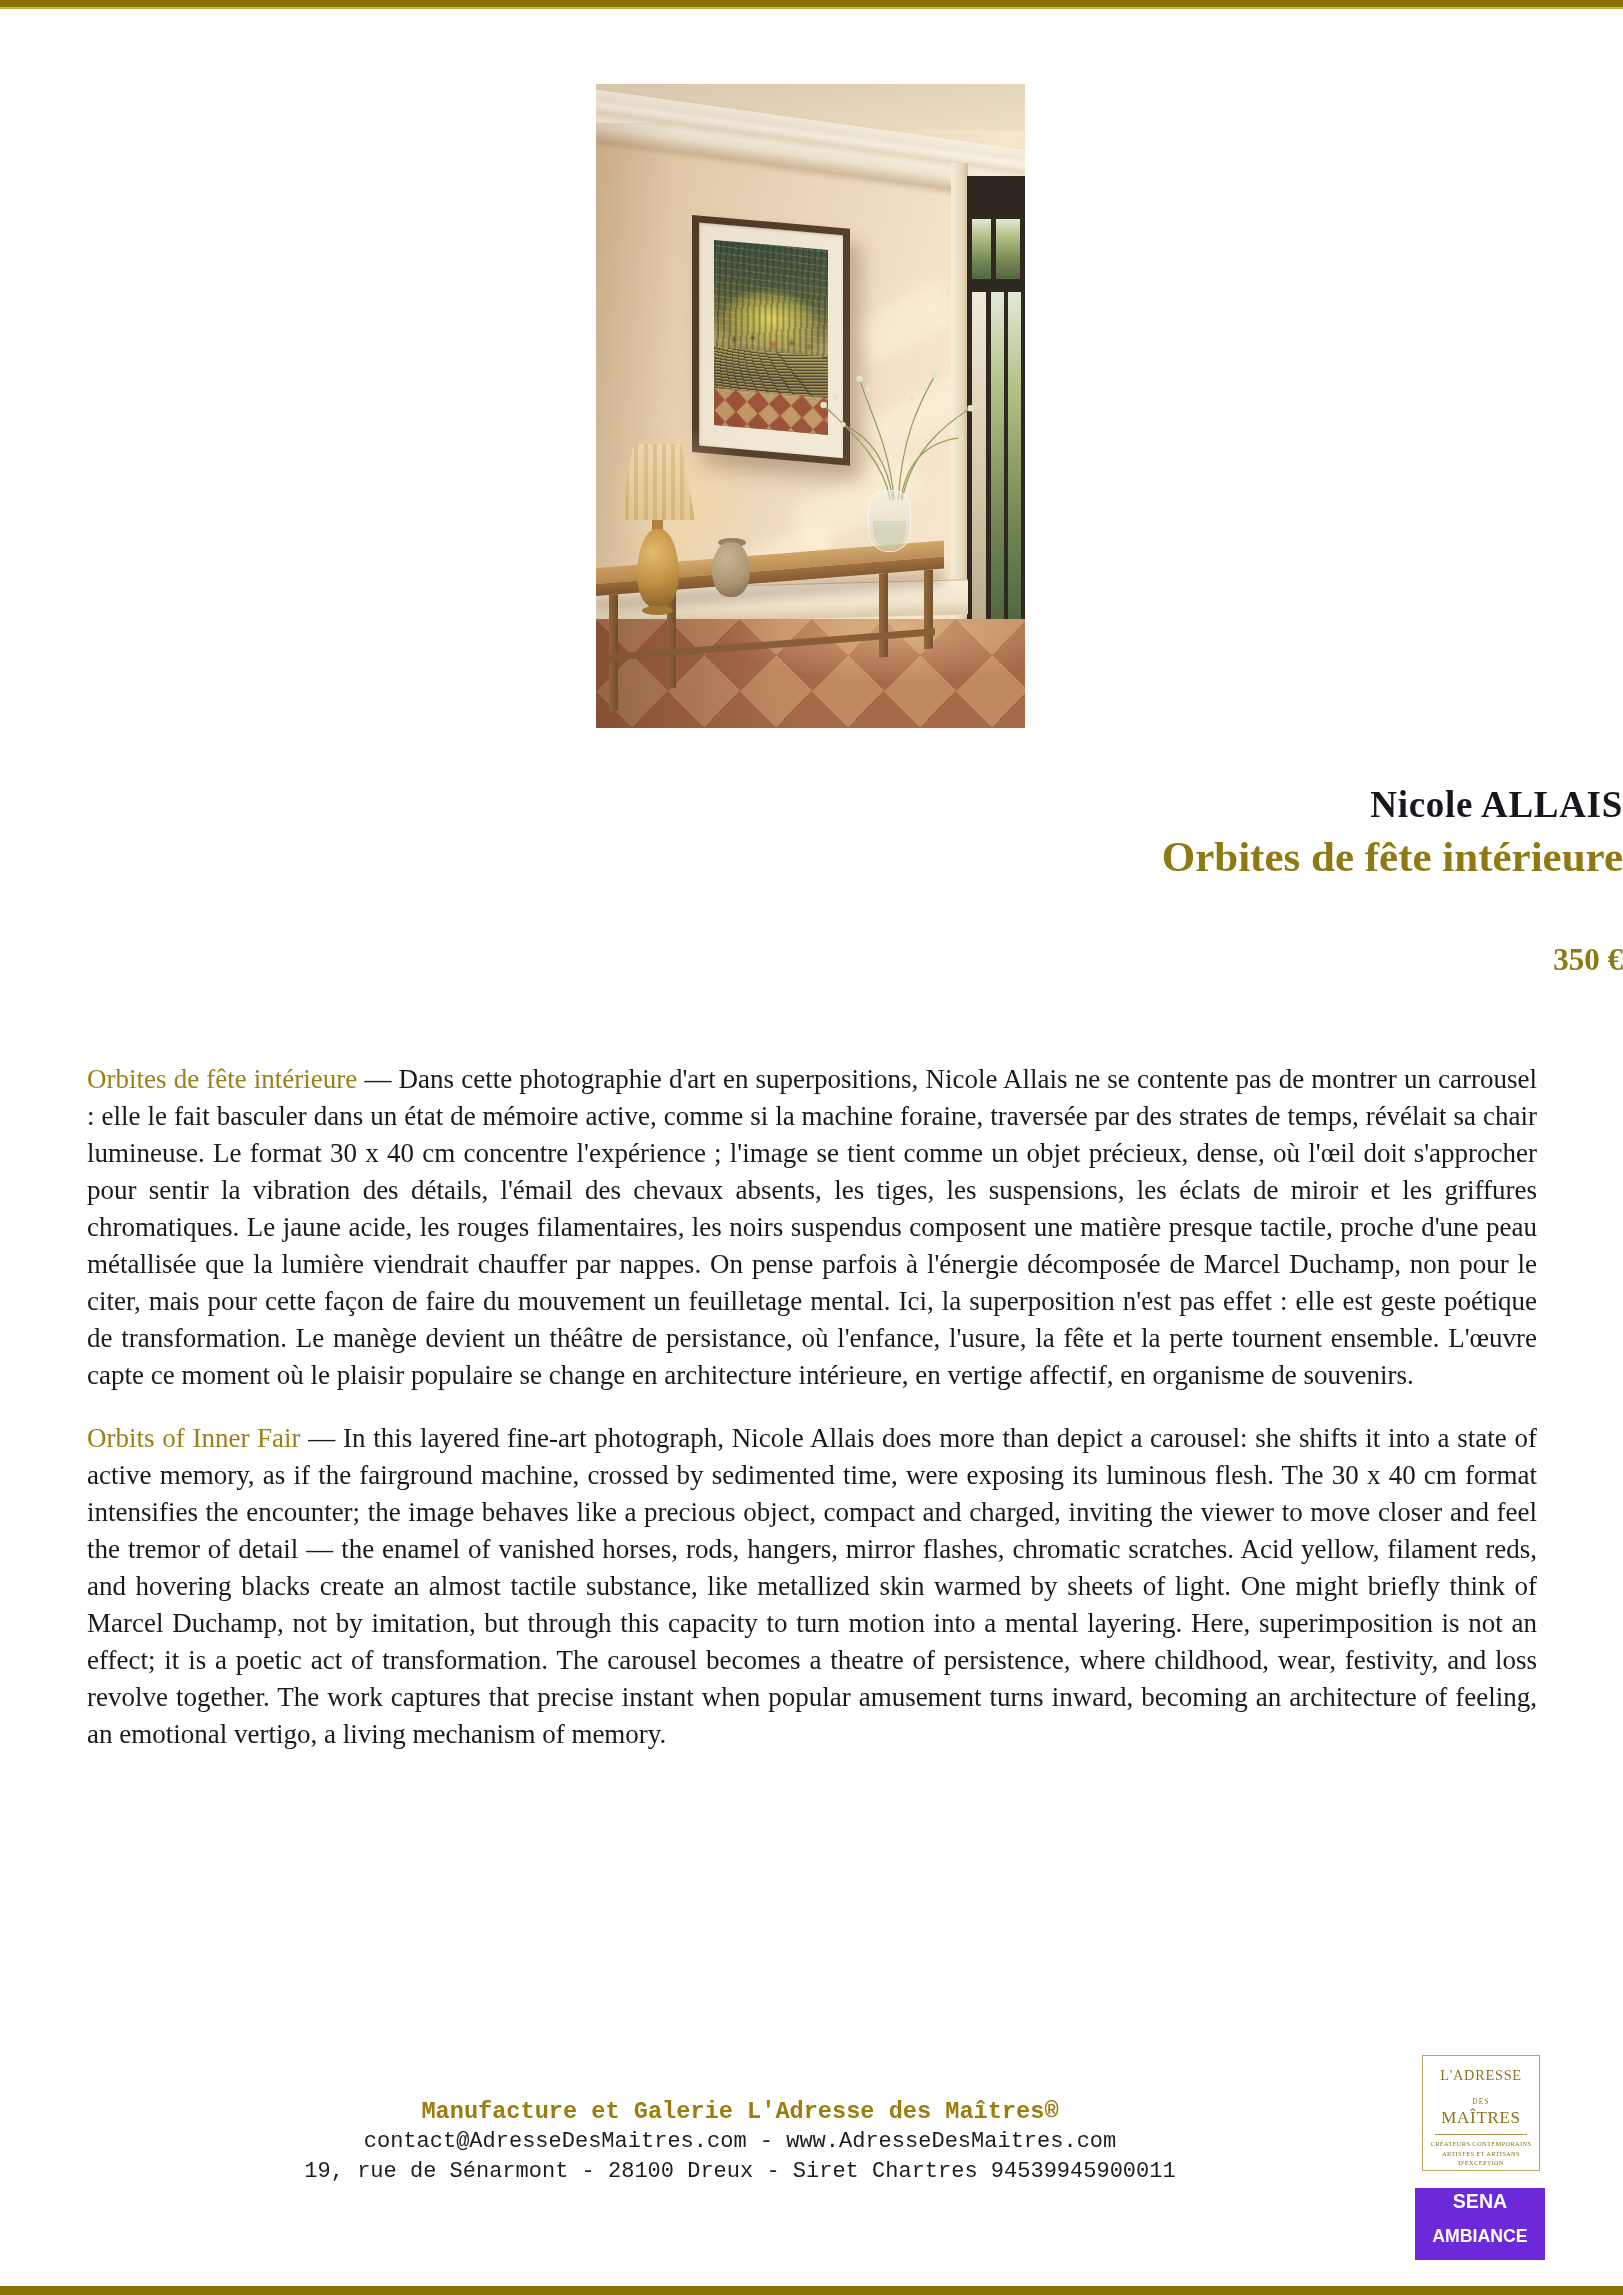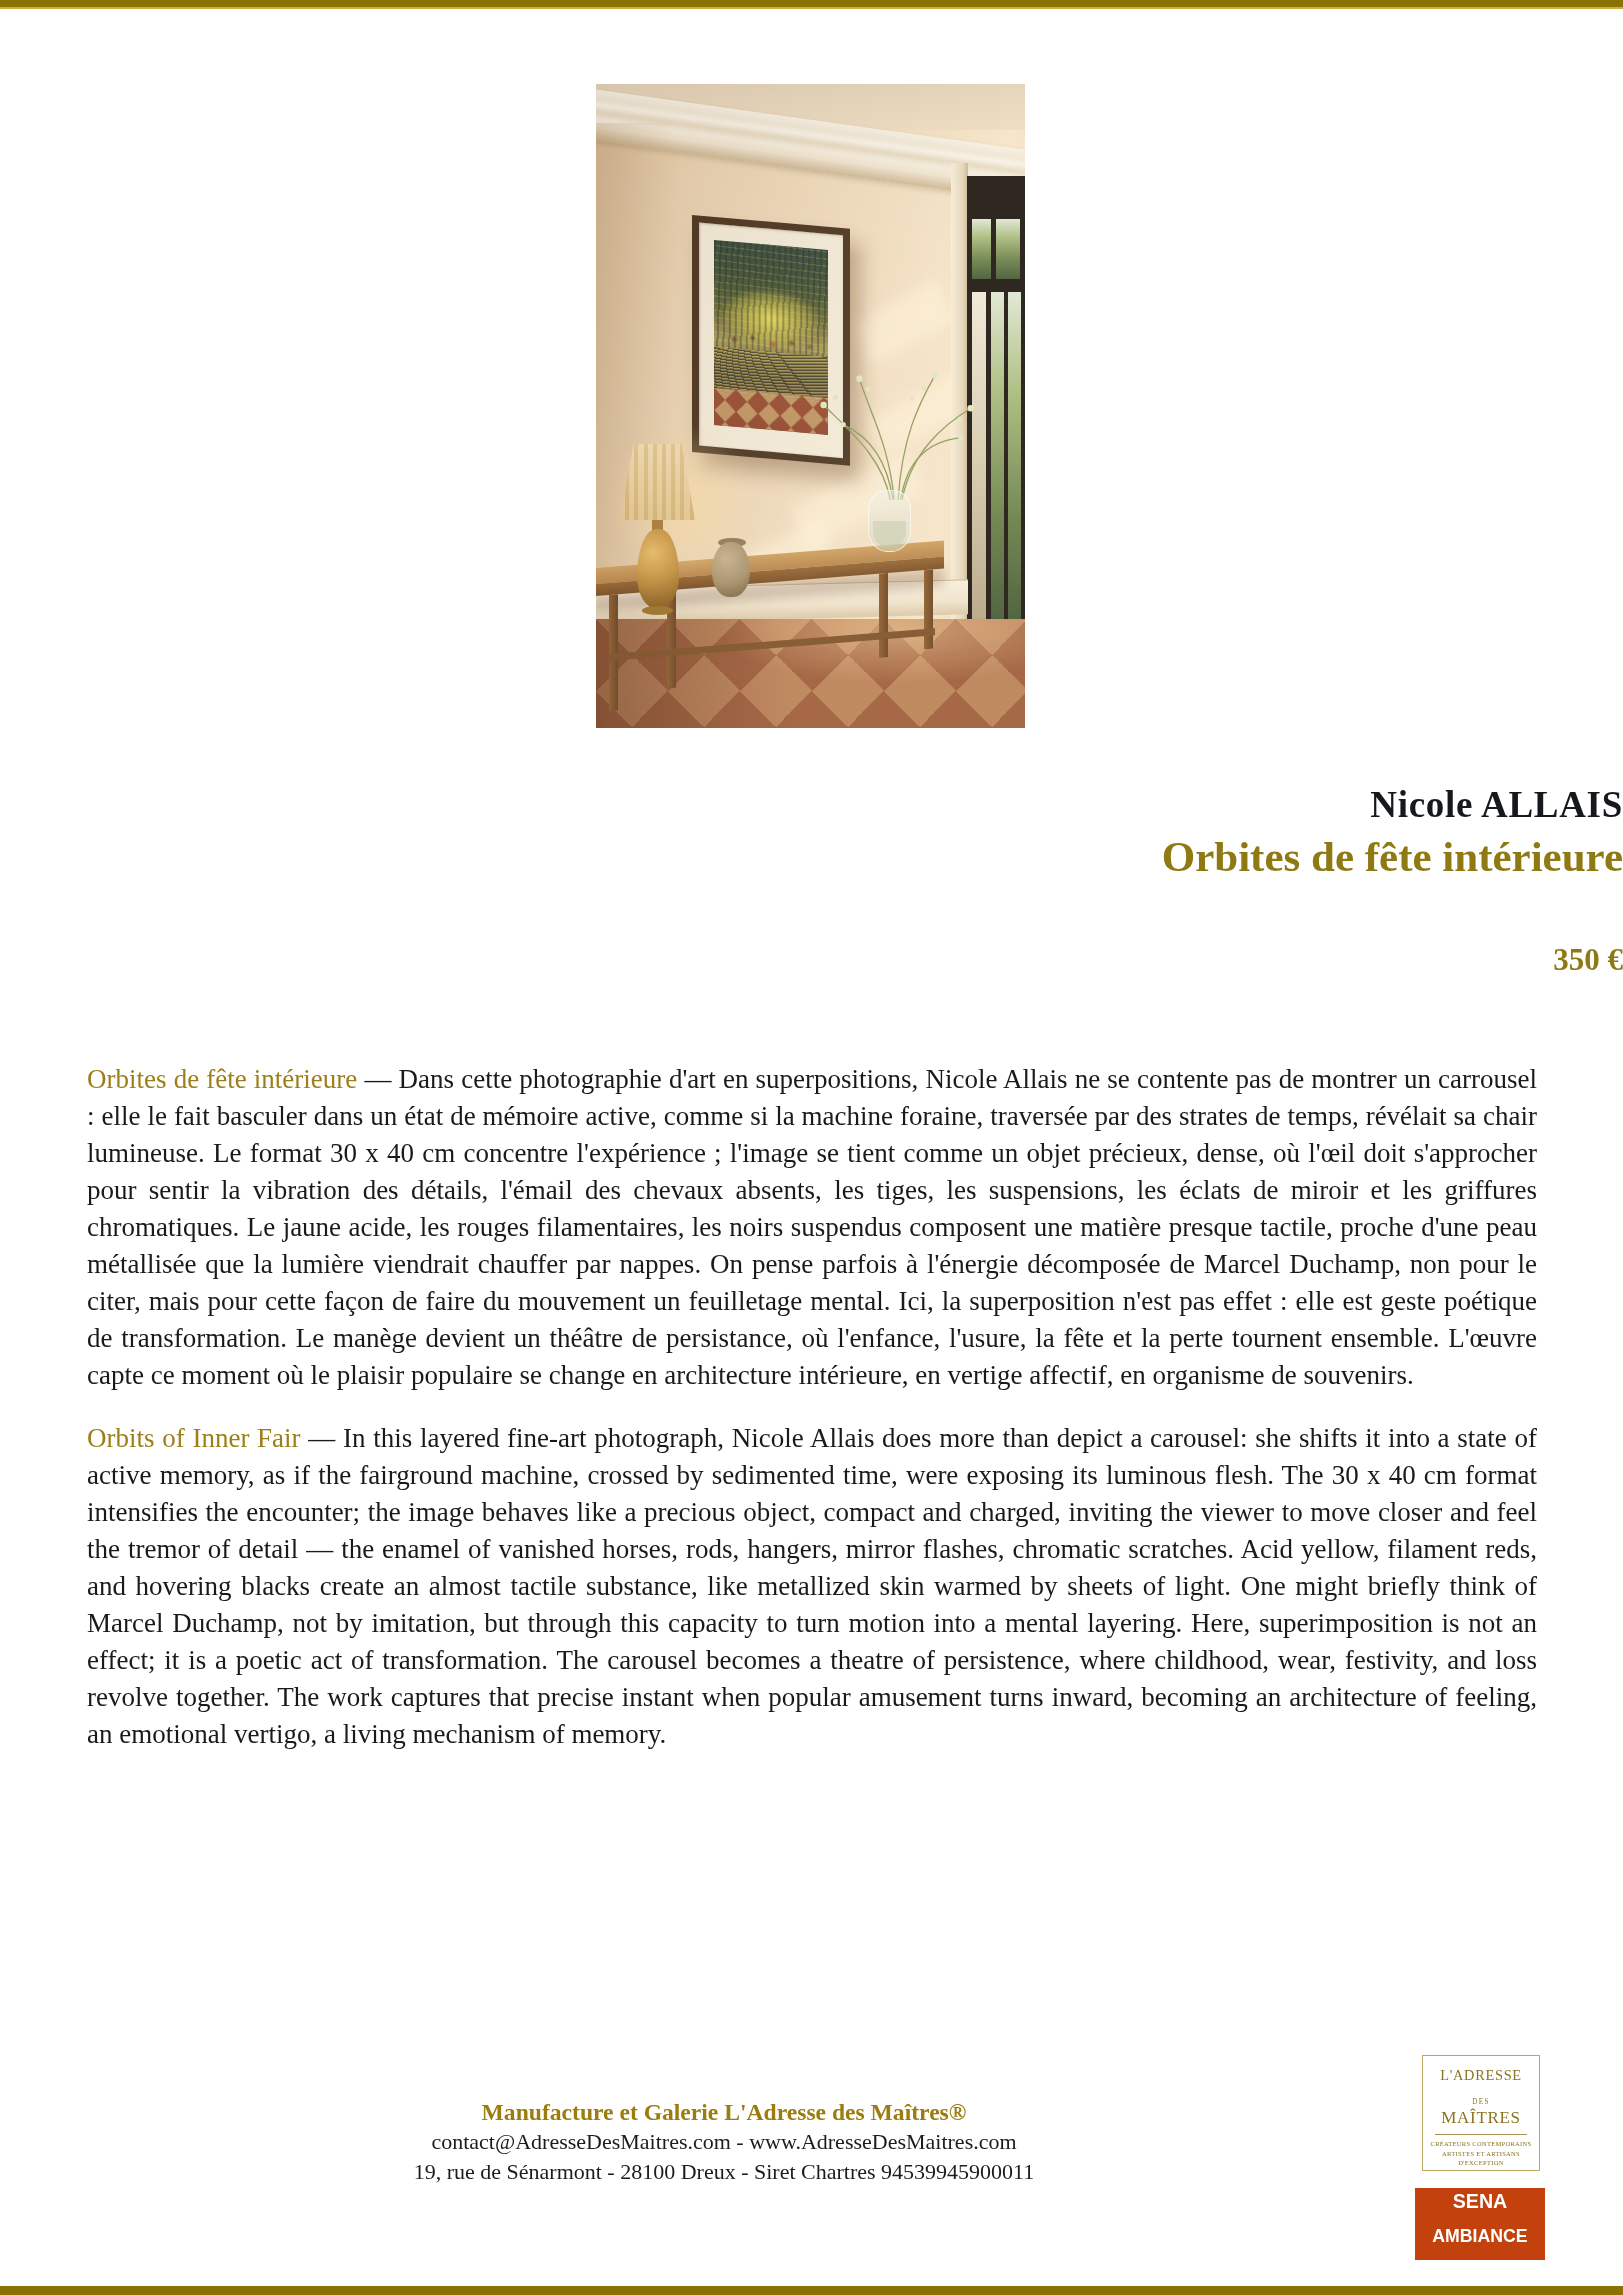--- a/index.html
+++ b/index.html
@@ -119,36 +119,36 @@
   .price{top:942px;font-size:31px;font-weight:bold;color:#8e7912;}
 
   .descriptions{left:87px;top:1061px;width:1450px;font-size:27px;line-height:37px;
     text-align:justify;color:#1a1a1a;}
   .descriptions p{margin:0;}
   .descriptions p + p{margin-top:26px;}
   .lead{color:#9c7f18;}
 
   
   .footer{left:0;top:2097px;width:1448px;text-align:center;
-    font-family:Liberation Serif, serif;}
+    font-family:Liberation Mono, monospace;padding-left:16px;}
   .f1{font-size:23.6px;font-weight:bold;color:#9b7c0c;line-height:30px;}
   .f2{font-size:22px;color:#1c1c1c;line-height:30px;}
   .f3{font-size:25px;font-weight:bold;color:#9b7c0c;line-height:33px;}
   .f4{font-size:22px;color:#1c1c1c;line-height:29px;}
 
   
   .badge{left:1422px;top:2055px;width:118px;height:116px;background:#ffffff;
     border:1.3px solid #b9a764;box-sizing:border-box;text-align:center;color:#8a7420;
     font-family:"Liberation Serif",serif;}
   .badge-l1{margin-top:10.5px;font-size:14.4px;letter-spacing:0.7px;}
   .badge-l2{margin-top:14px;font-size:7.2px;letter-spacing:1.3px;}
   .badge-l3{margin-top:2px;font-size:17px;letter-spacing:0.7px;}
   .badge-rule{width:92px;margin:6.5px auto 5.2px auto;border-top:0.7px solid #a99253;}
   .badge-s{font-size:6.5px;letter-spacing:0.3px;margin-top:2.6px;}
-  .label-bar{left:1415px;width:130px;height:37px;background:#c2410c;color:#ffffff;
+  .label-bar{left:1415px;width:130px;height:37px;background:#6d28d9;color:#ffffff;
     font-family:"Liberation Sans",sans-serif;font-weight:bold;text-align:center;}
   .sena{top:2188px;font-size:19.6px;line-height:27.5px;}
   .ambiance{top:2223px;font-size:17.7px;line-height:27.5px;}
 </style>
 </head>
 <body>
 
 <div class="page">
 
   <div class="abs top-bar"></div>

